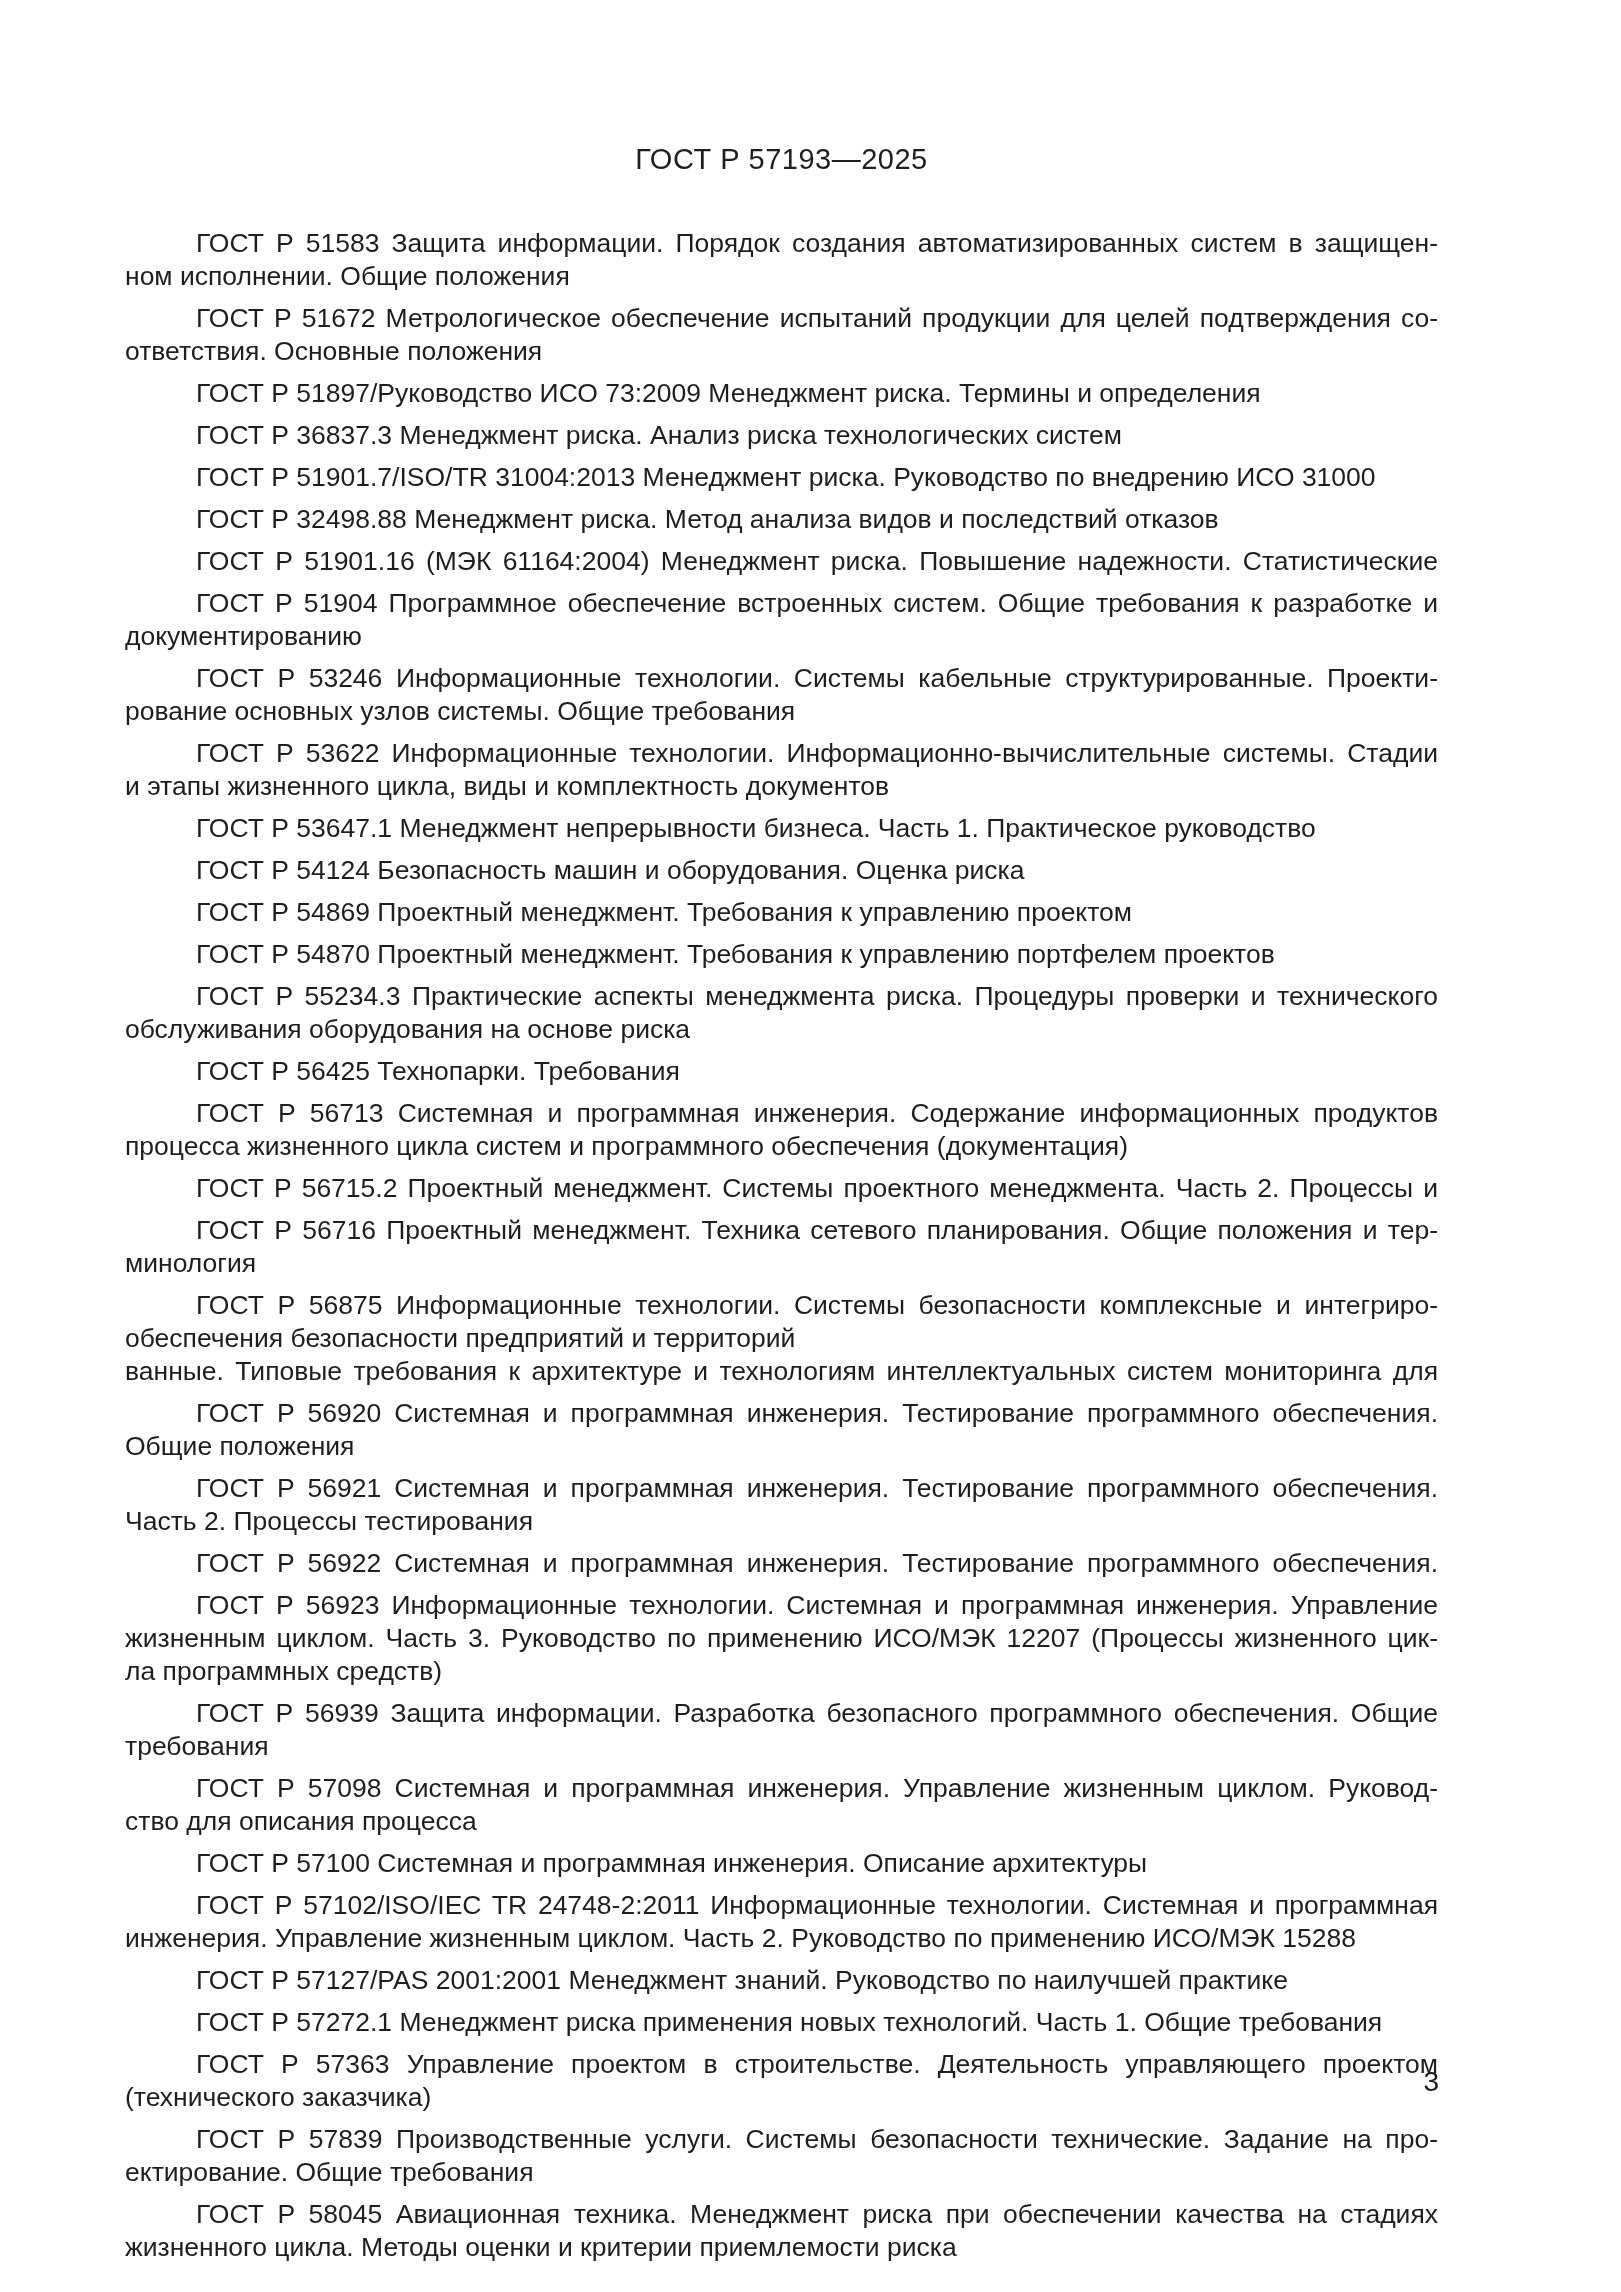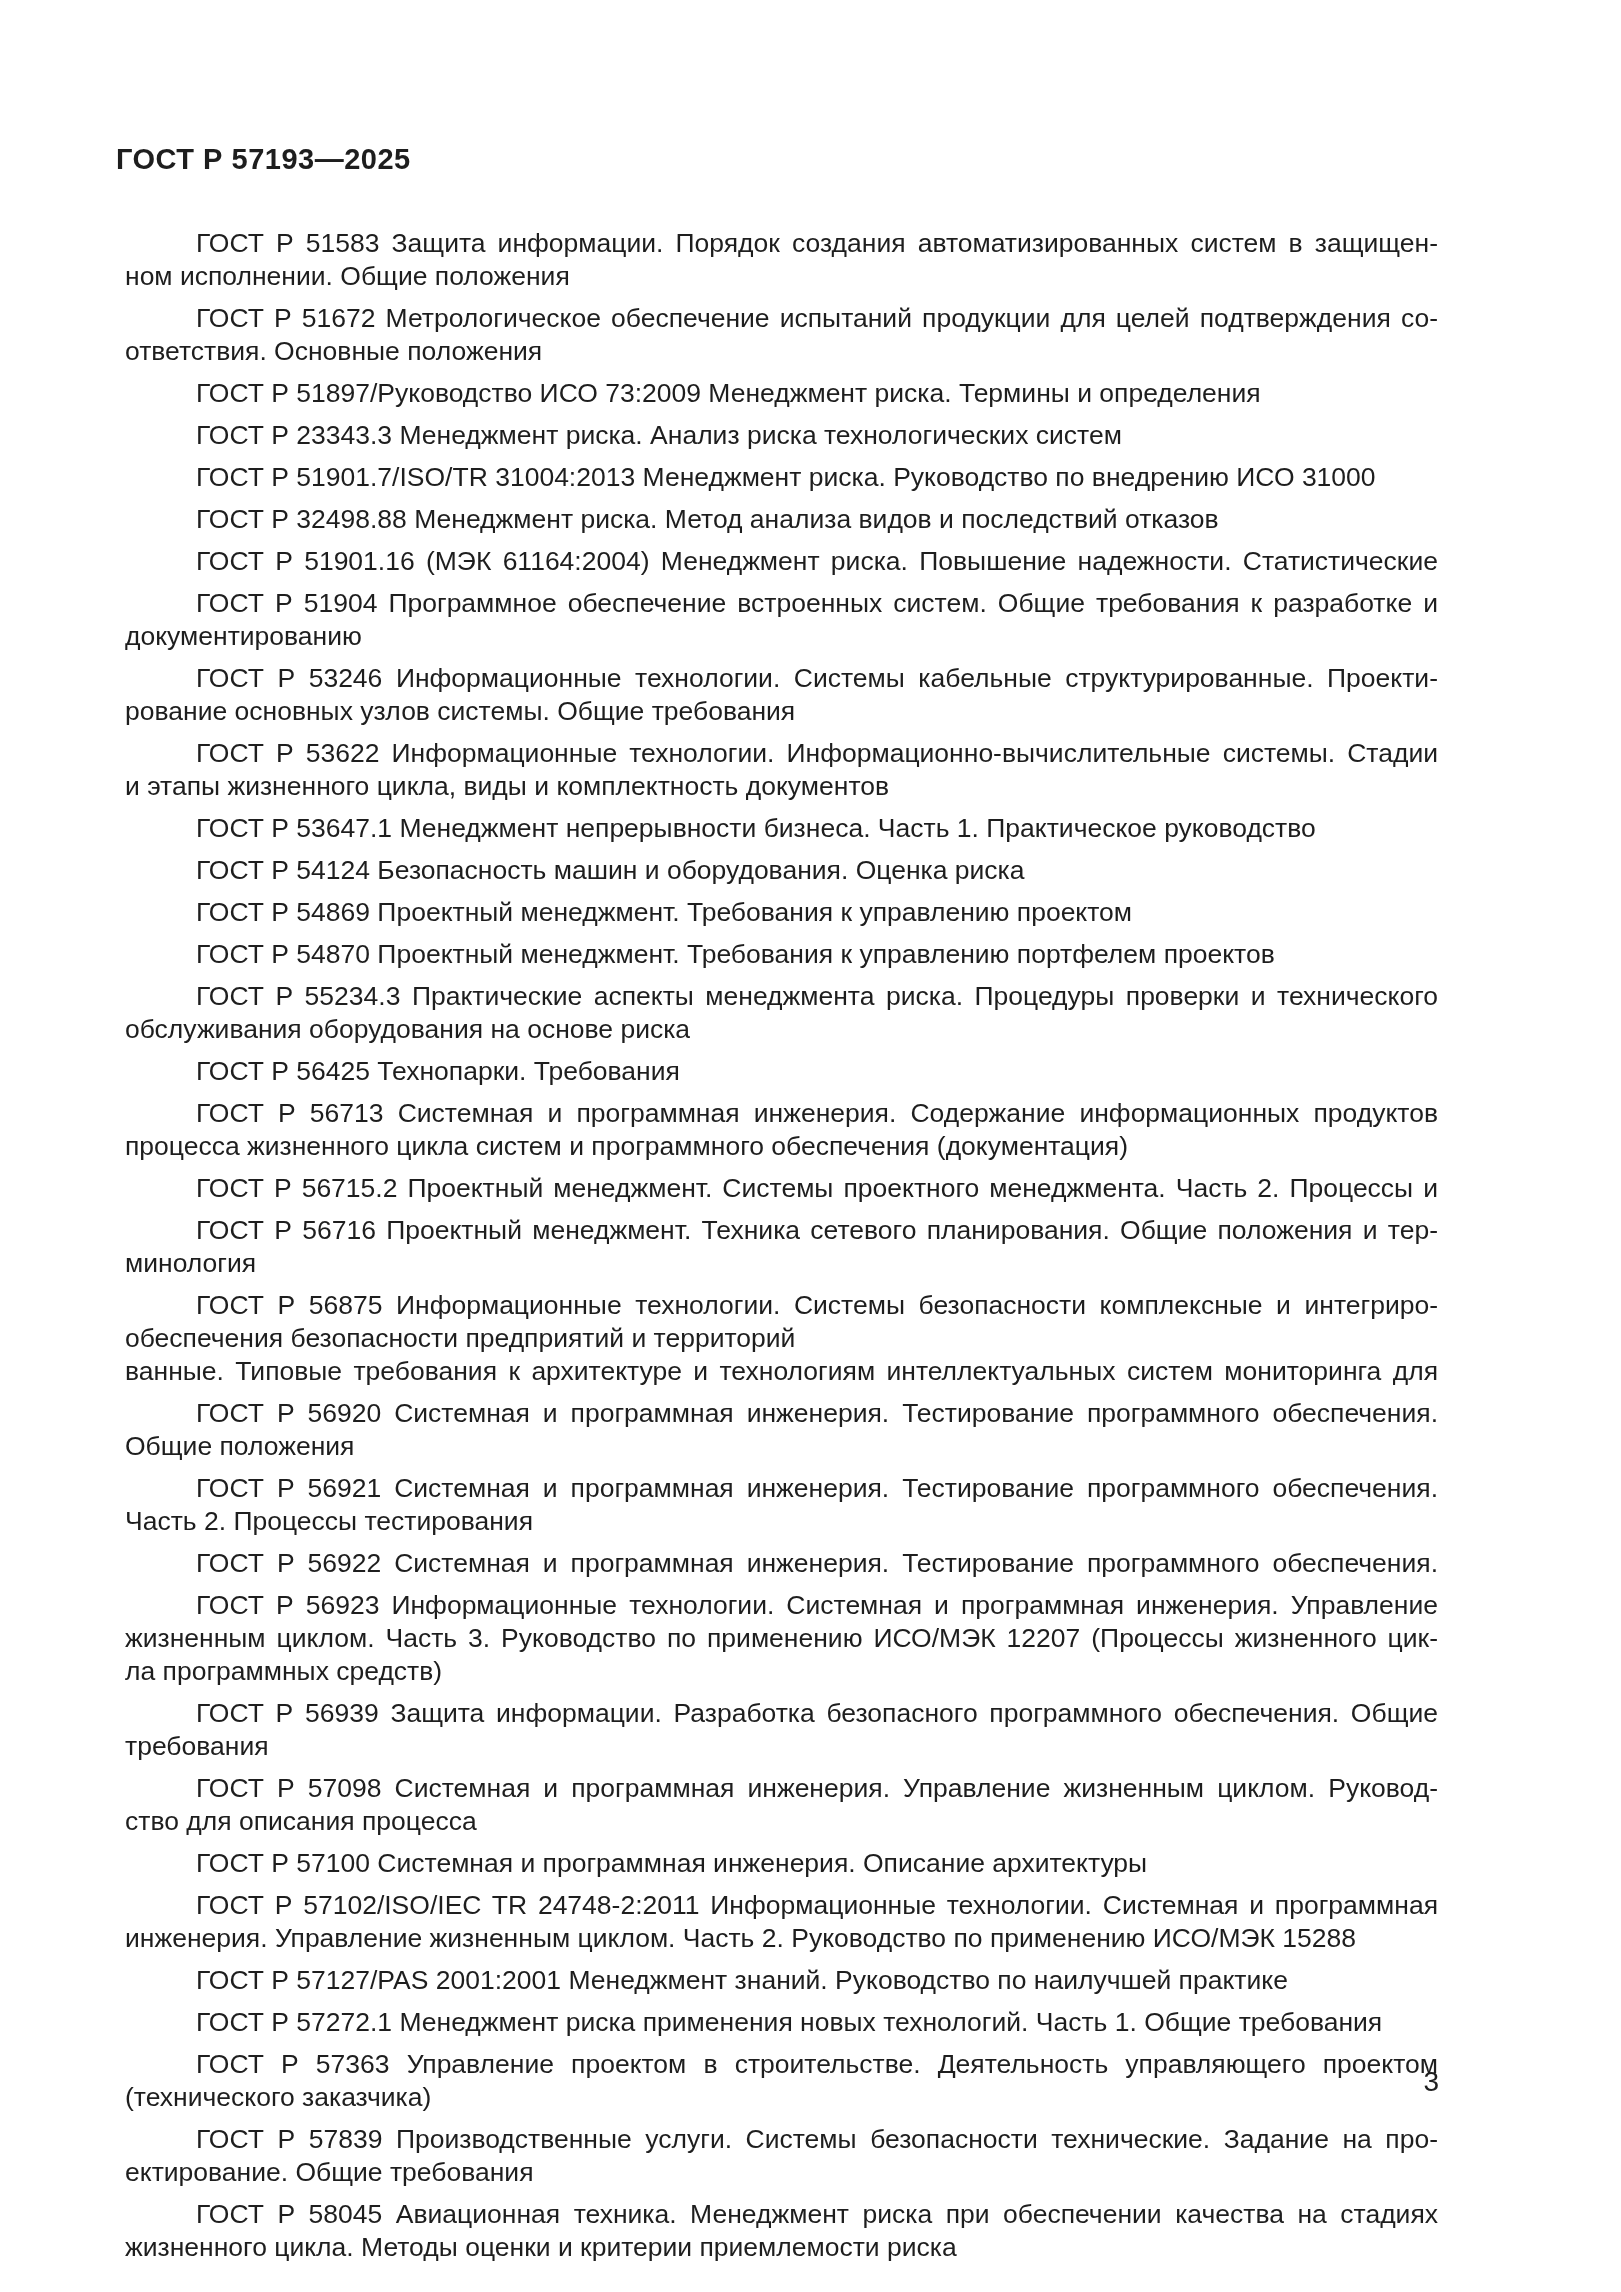--- a/index.html
+++ b/index.html
@@ -14,23 +14,23 @@
     background: #ffffff;
     font-family: "Liberation Sans", sans-serif;
     color: #1e1e1e;
     overflow: hidden;
   }
   .running-header {
     position: absolute;
     top: 143px;
     left: 116px;
     width: 1331px;
-    text-align: left;
+    text-align: center;
     font-size: 29px;
-    font-weight: bold;
+    font-weight: normal;
     letter-spacing: 0.5px;
     white-space: nowrap;
   }
   .text-block {
     position: absolute;
     top: 218px;
     left: 116px;
     width: 1331px;
     font-size: 26.5px;
     line-height: 33px;
@@ -70,21 +70,21 @@
         <div class="line last">ном исполнении. Общие положения</div>
       </div>
       <div class="para">
         <div class="line first">ГОСТ Р 51672 Метрологическое обеспечение испытаний продукции для целей подтверждения со-</div>
         <div class="line last">ответствия. Основные положения</div>
       </div>
       <div class="para">
         <div class="line first last">ГОСТ Р 51897/Руководство ИСО 73:2009 Менеджмент риска. Термины и определения</div>
       </div>
       <div class="para">
-        <div class="line first last">ГОСТ Р 23343.3 Менеджмент риска. Анализ риска технологических систем</div>
+        <div class="line first last">ГОСТ Р 36837.3 Менеджмент риска. Анализ риска технологических систем</div>
       </div>
       <div class="para">
         <div class="line first last">ГОСТ Р 51901.7/ISO/TR 31004:2013 Менеджмент риска. Руководство по внедрению ИСО 31000</div>
       </div>
       <div class="para">
         <div class="line first last">ГОСТ Р 32498.88 Менеджмент риска. Метод анализа видов и последствий отказов</div>
       </div>
       <div class="para">
         <div class="line first">ГОСТ Р 51901.16 (МЭК 61164:2004) Менеджмент риска. Повышение надежности. Статистические</div>
       </div>

